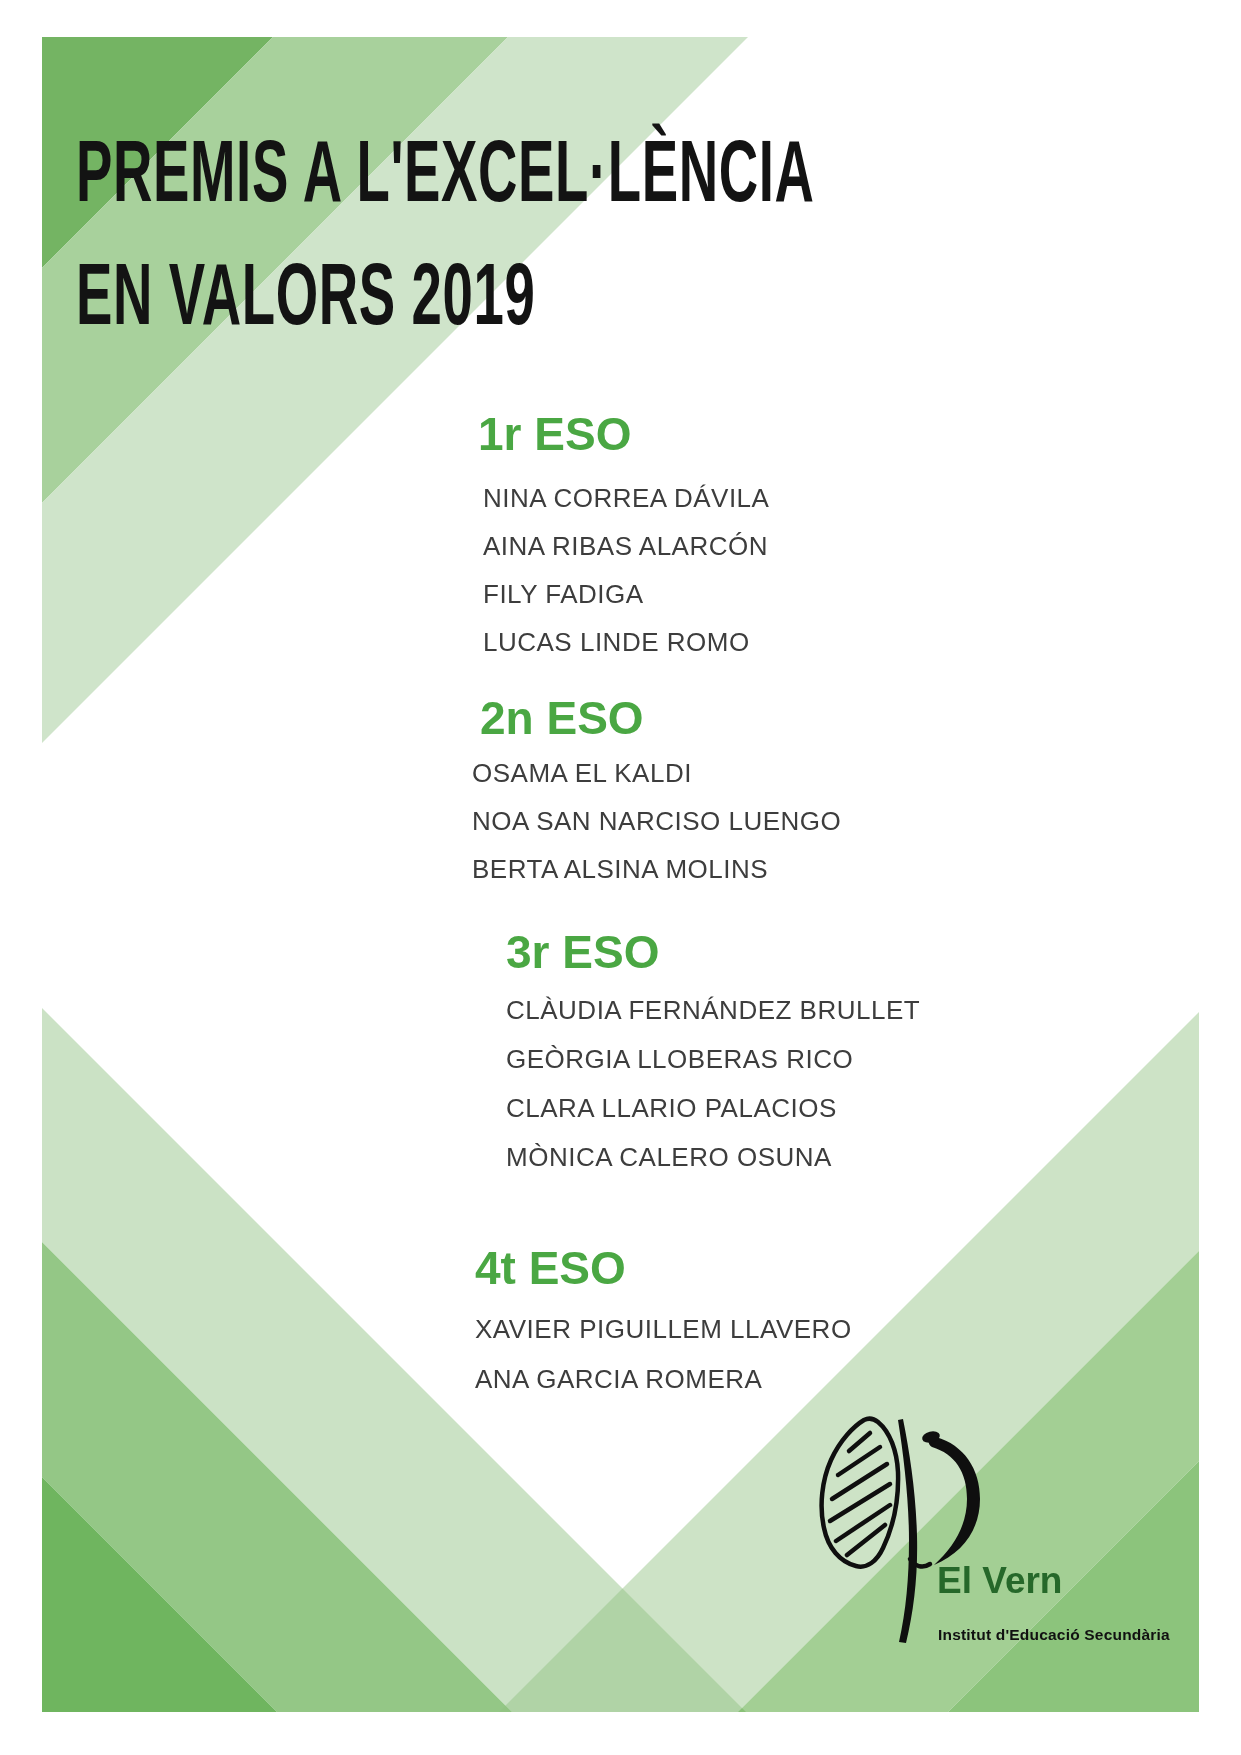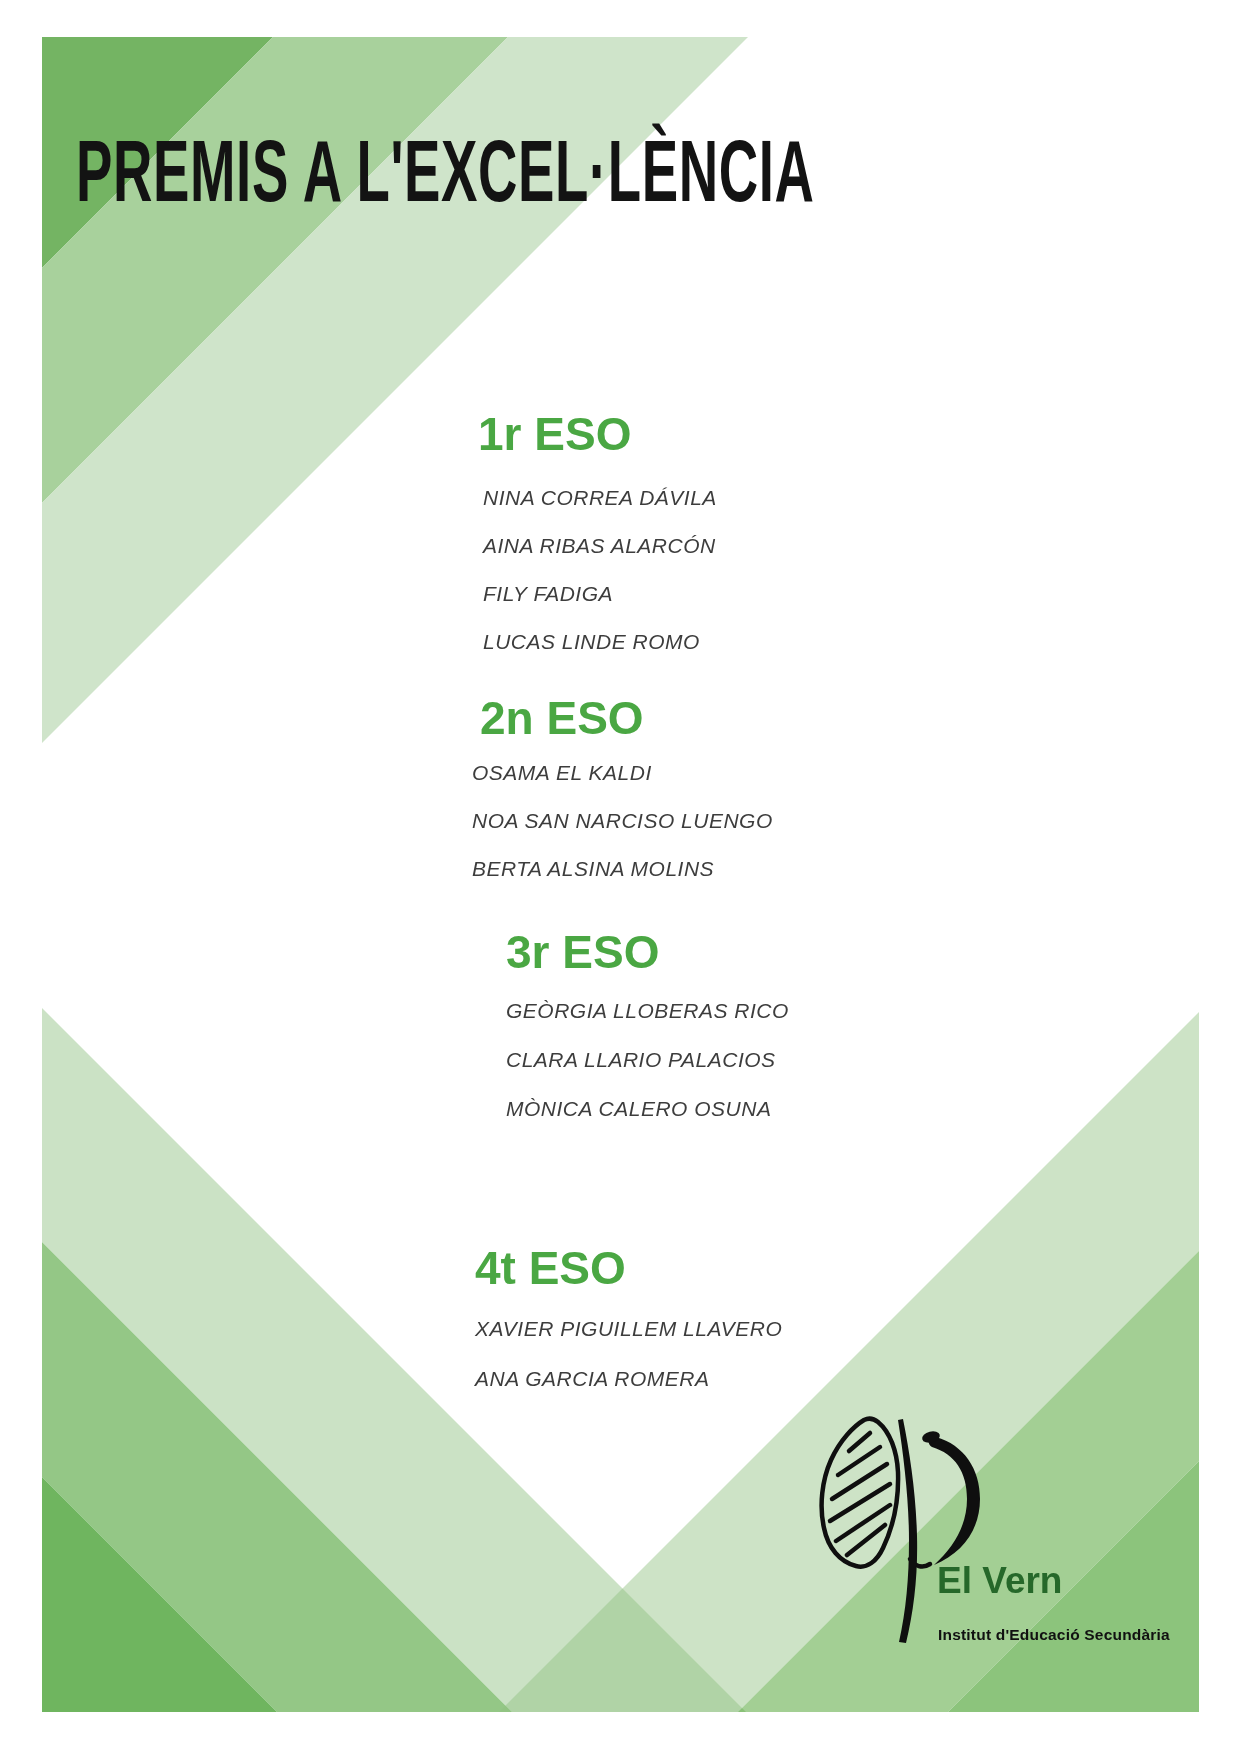--- a/index.html
+++ b/index.html
@@ -46,21 +46,21 @@
   .title-line.l2 { top:250px; }
 
   
   .section { position:absolute; }
   .section .heading {
     font-size:46px; font-weight:700; color:#4aa743;
     line-height:1; white-space:nowrap;
   }
   .section ul.names {
     list-style:none; margin:0; padding:0;
-    font-size:21px; color:#3d3d3d; letter-spacing:0.5px; white-space:nowrap;font-style:italic;
+    font-size:26px; color:#3d3d3d; letter-spacing:0.5px; white-space:nowrap;
   }
   .section ul.names li { height:48px; line-height:48px; }
 
   .section.s0 { left:478px; top:411px; }
   .section.s0 ul.names { margin-top:17px; margin-left:5px; }
   .section.s1 { left:480px; top:695px; }
   .section.s1 ul.names { margin-top:8px; margin-left:-8px; }
   .section.s2 { left:506px; top:929px; }
   .section.s2 ul.names { margin-top:11px; }
   .section.s2 ul.names li { height:49px; line-height:49px; }
@@ -92,20 +92,21 @@
     <div class="band tl-light"></div>
     <div class="band bl-light"></div>
     <div class="band bl-med"></div>
     <div class="band bl-dark"></div>
     <div class="band br-light"></div>
     <div class="band br-med"></div>
     <div class="band br-dark"></div>
   </div>
 
   <div class="title-line l1"><span>PREMIS A L'EXCEL·LÈNCIA</span></div>
+  <div class="title-line l2"><span>EN VALORS 2019</span></div>
 
   <div class="section s0">
     <div class="heading">1r ESO</div>
     <ul class="names">
       <li>NINA CORREA DÁVILA</li>
       <li>AINA RIBAS ALARCÓN</li>
       <li>FILY FADIGA</li>
       <li>LUCAS LINDE ROMO</li>
     </ul>
   </div>
@@ -115,20 +116,21 @@
     <ul class="names">
       <li>OSAMA EL KALDI</li>
       <li>NOA SAN NARCISO LUENGO</li>
       <li>BERTA ALSINA MOLINS</li>
     </ul>
   </div>
 
   <div class="section s2">
     <div class="heading">3r ESO</div>
     <ul class="names">
+      <li>CLÀUDIA FERNÁNDEZ BRULLET</li>
       <li>GEÒRGIA LLOBERAS RICO</li>
       <li>CLARA LLARIO PALACIOS</li>
       <li>MÒNICA CALERO OSUNA</li>
     </ul>
   </div>
 
   <div class="section s3">
     <div class="heading">4t ESO</div>
     <ul class="names">
       <li>XAVIER PIGUILLEM LLAVERO</li>

